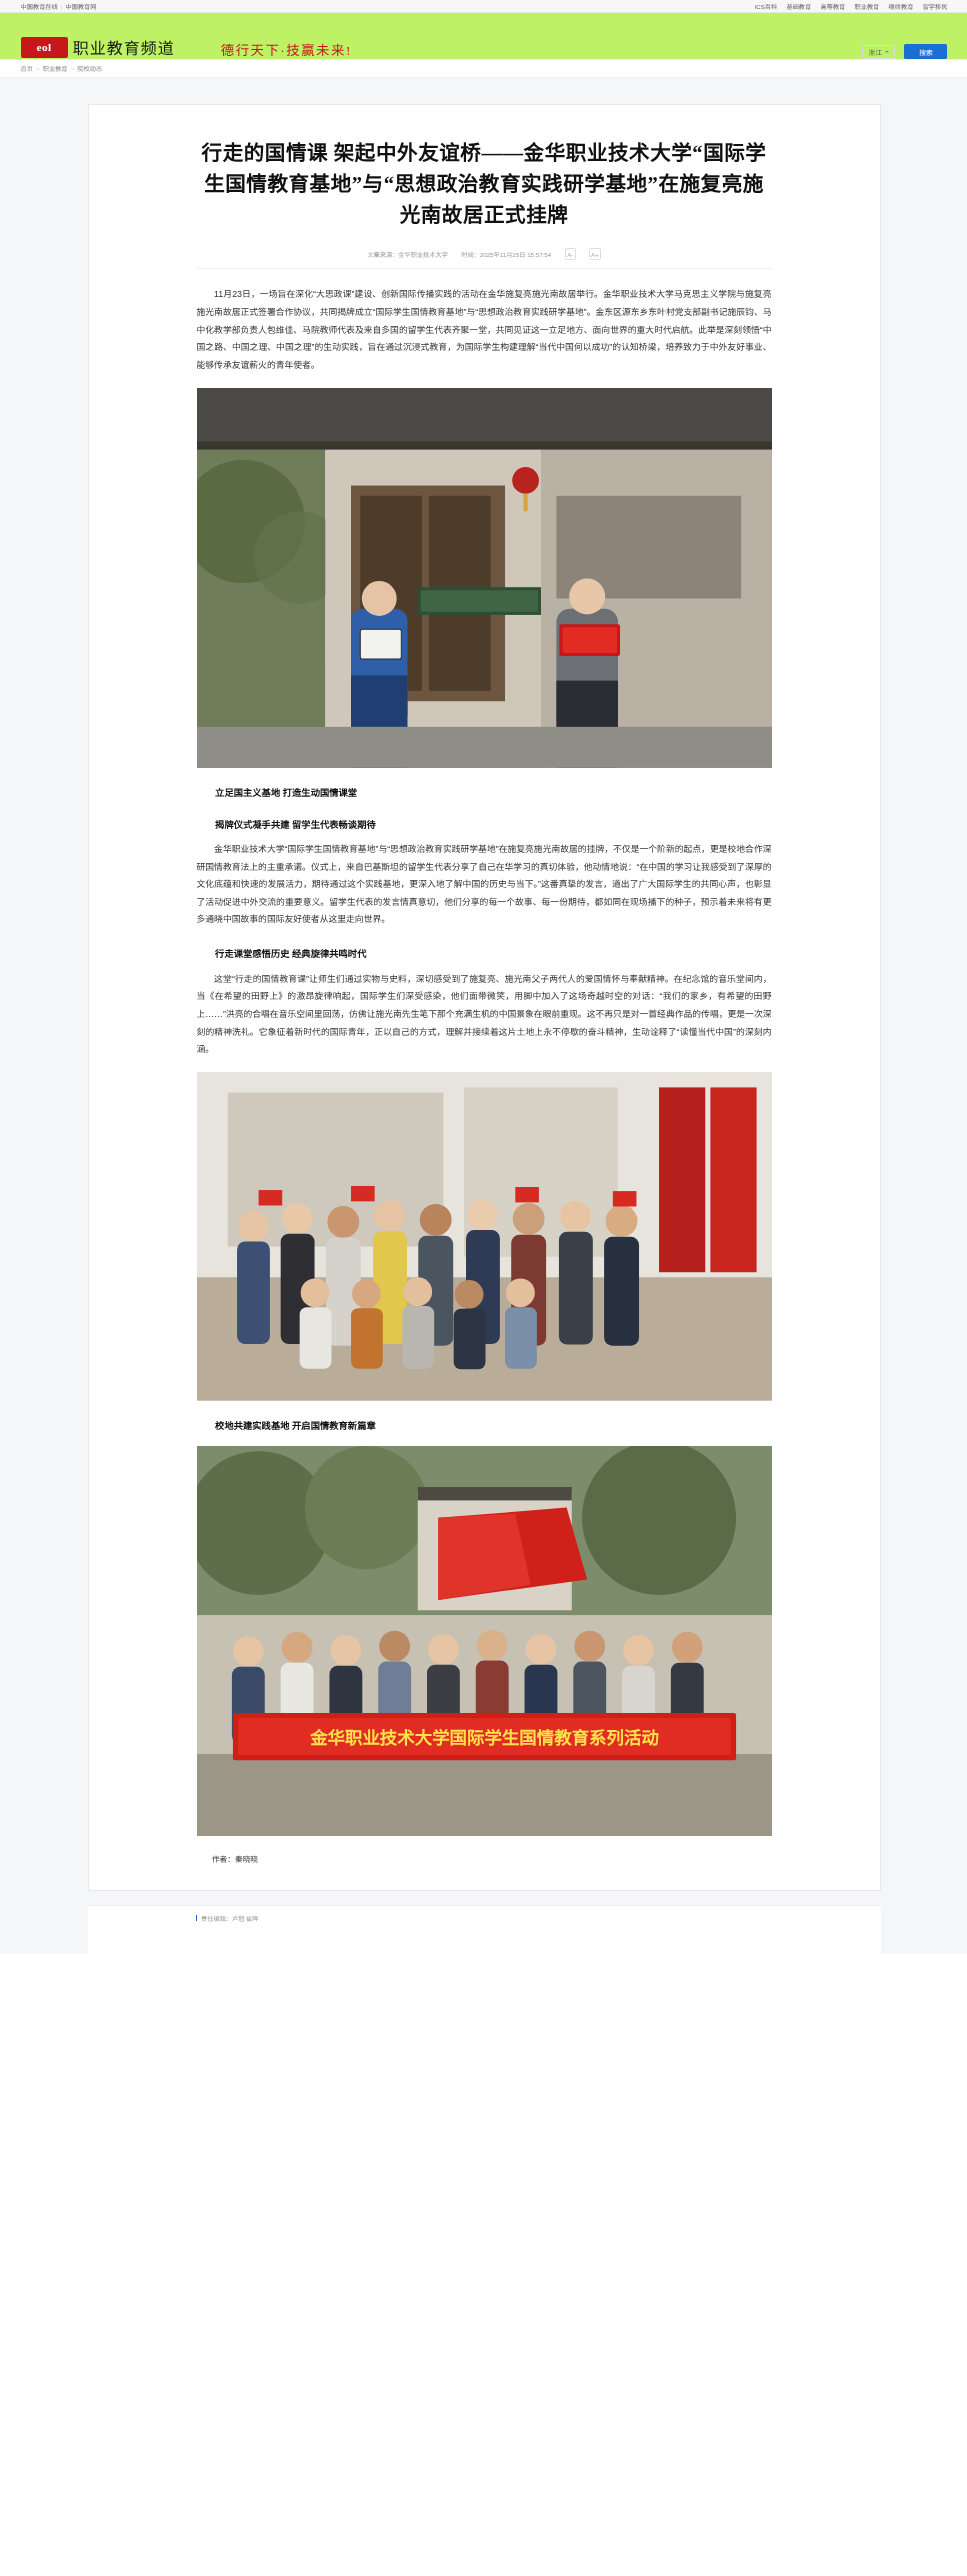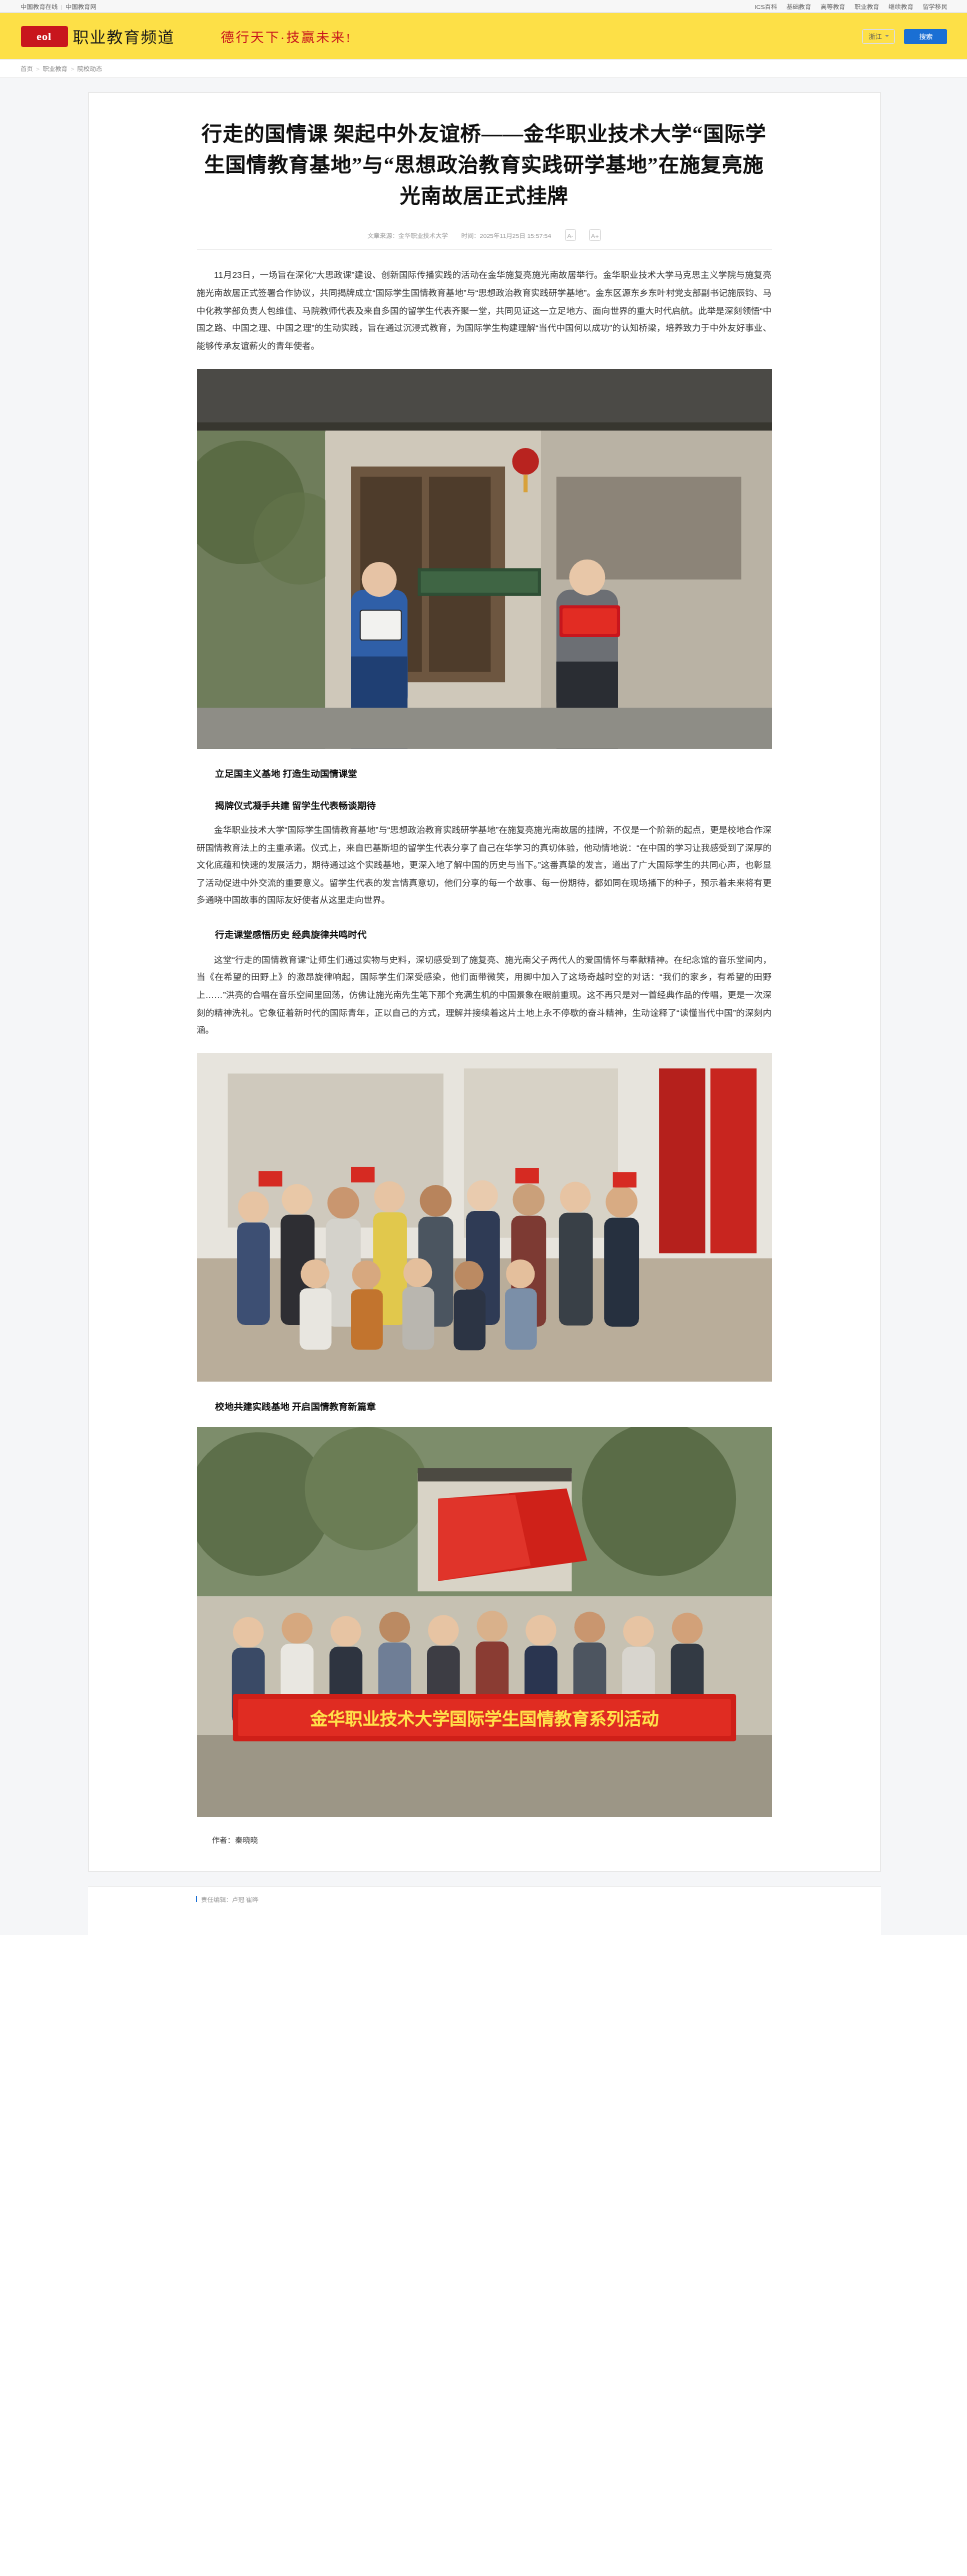--- a/index.html
+++ b/index.html
@@ -24,23 +24,23 @@
   }
   .topbar .left { display: flex; gap: 3.1px; align-items: center; }
   .topbar .left a { color: #666; text-decoration: none; }
   .topbar .sep { color: #ccc; }
   .topbar .right { margin-left: auto; display: flex; gap: 9.3px; }
   .topbar .right a { color: #666; text-decoration: none; }
 
   
   .masthead {
     height: 47px;
-    background: #fde047;
+    background: #bef264;
     display: flex;
-    align-items: center;
+    align-items: flex-end;
     padding: 0 20.6px;
     border-bottom: 0.5px solid #eee;
   }
   .logo-wrap { display: flex; align-items: center; gap: 5.2px; }
   .logo-mark {
     width: 47px; height: 20.6px;
     background: #c8161d;
     border-radius: 2.1px;
     color: #fff;
     font-size: 11.3px;
@@ -106,24 +106,24 @@
   .breadcrumb a { color: #888; text-decoration: none; }
   .breadcrumb .bsep { color: #ccc; }
 
   
   .page {
     background: #f5f6f8;
     padding: 14.4px 0 0 0;
   }
   .article-card {
     width: 793px;
-    margin: 0 auto;
+    margin: 12px auto;
     background: #fff;
     border: 0.5px solid #e8e8e8;
-    padding: 26px 108px 26px 108px;
+    padding: 33px 108px 26px 108px;
   }
 
   h1.title {
     font-family: "Liberation Serif", "DejaVu Serif", serif;
     font-size: 20.6px;
     line-height: 1.5;
     text-align: center;
     color: #111;
     margin: 0 0 17.5px 0;
     font-weight: bold;

